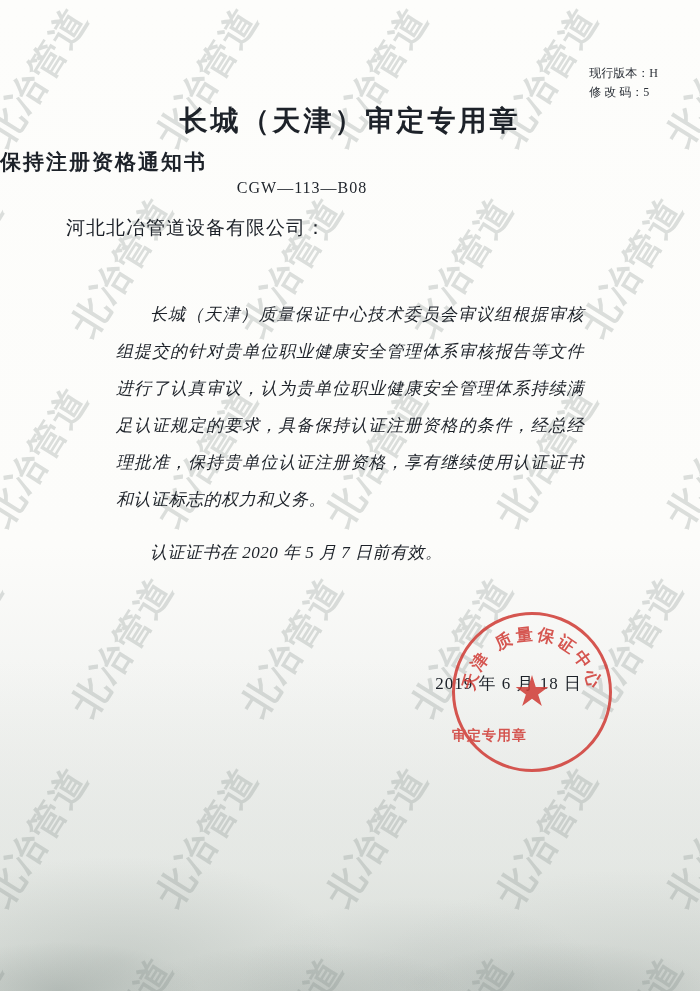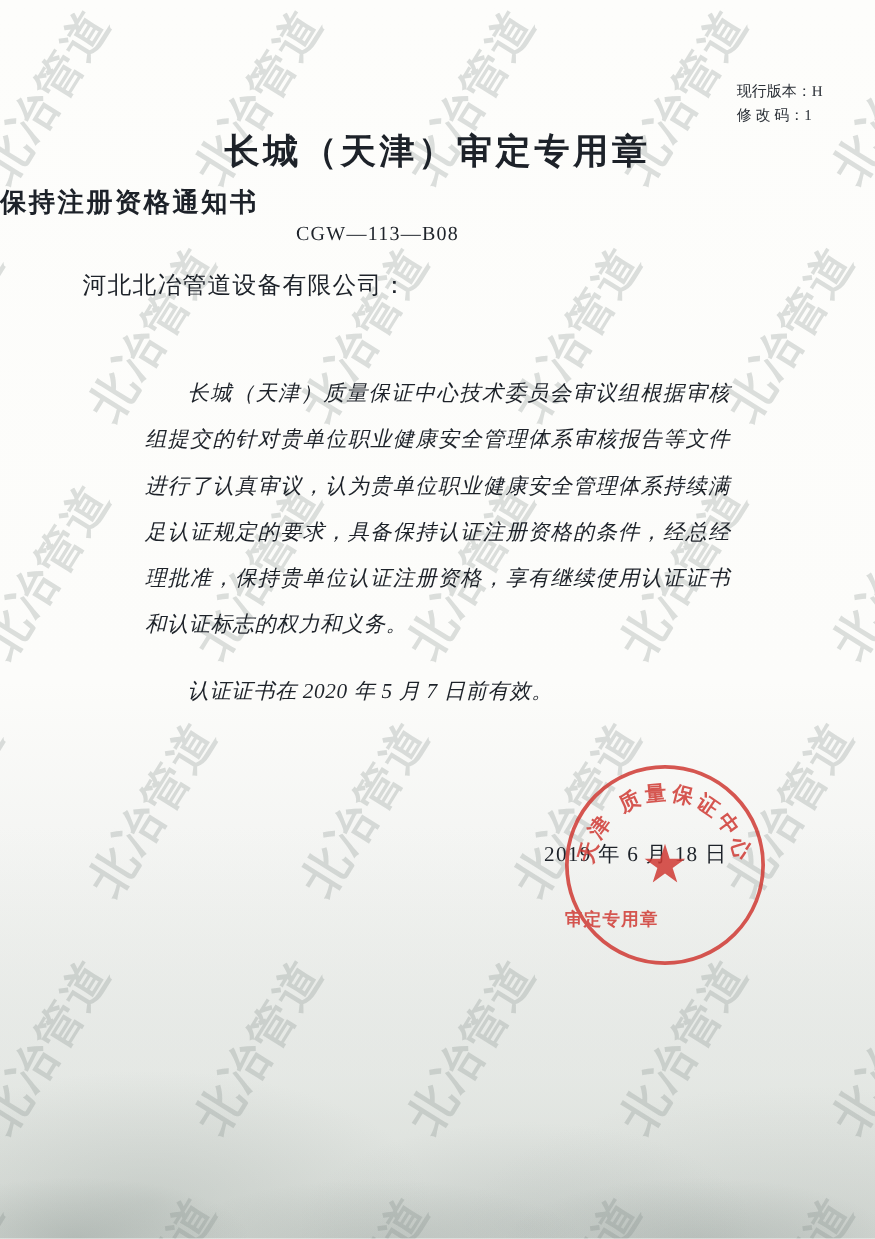--- a/index.html
+++ b/index.html
@@ -247,21 +247,21 @@
       <div class="wm" style="left: 60px; top: 1080px;">北冶管道</div>
       <div class="wm" style="left: 230px; top: 1080px;">北冶管道</div>
       <div class="wm" style="left: 400px; top: 1080px;">北冶管道</div>
       <div class="wm" style="left: 570px; top: 1080px;">北冶管道</div>
     </div>
 
   <div class="content">
 
     <div class="rev-block">
       <div>现行版本：H</div>
-      <div>修 改 码：1</div>
+      <div>修 改 码：5</div>
     </div>
 
     <div class="title-main">长城（天津）审定专用章</div>
     <div class="title-sub">保持注册资格通知书</div>
     <div class="title-code">CGW—113—B08</div>
 
     <div class="addressee">河北北冶管道设备有限公司：</div>
 
     <div class="body-text">
       <p>长城（天津）质量保证中心技术委员会审议组根据审核组提交的针对贵单位职业健康安全管理体系审核报告等文件进行了认真审议，认为贵单位职业健康安全管理体系持续满足认证规定的要求，具备保持认证注册资格的条件，经总经理批准，保持贵单位认证注册资格，享有继续使用认证证书和认证标志的权力和义务。</p>

